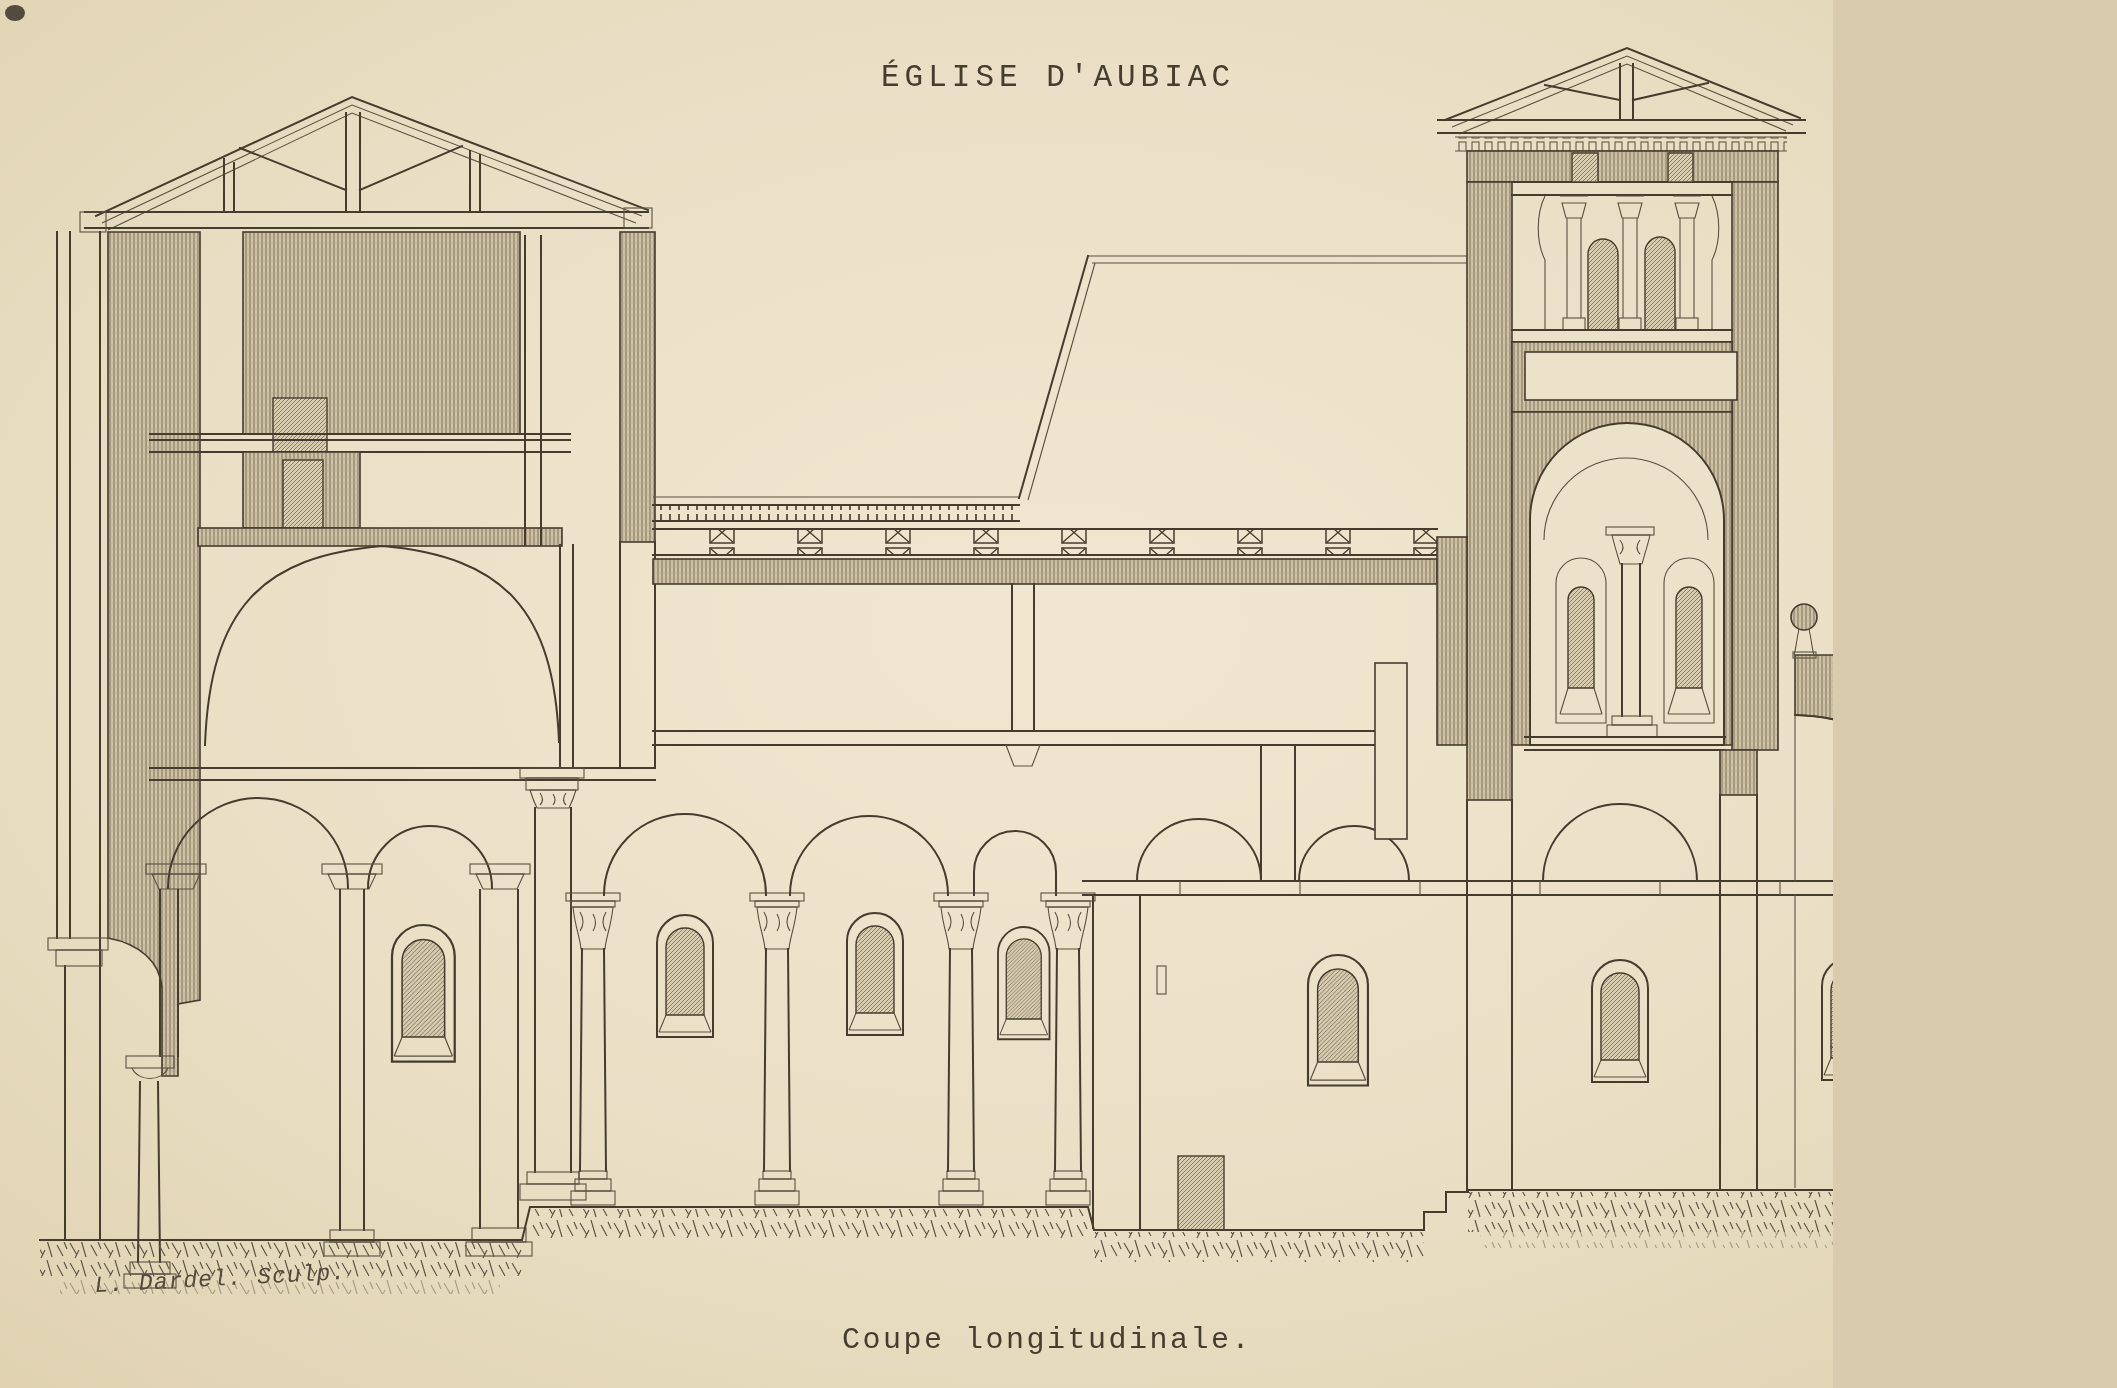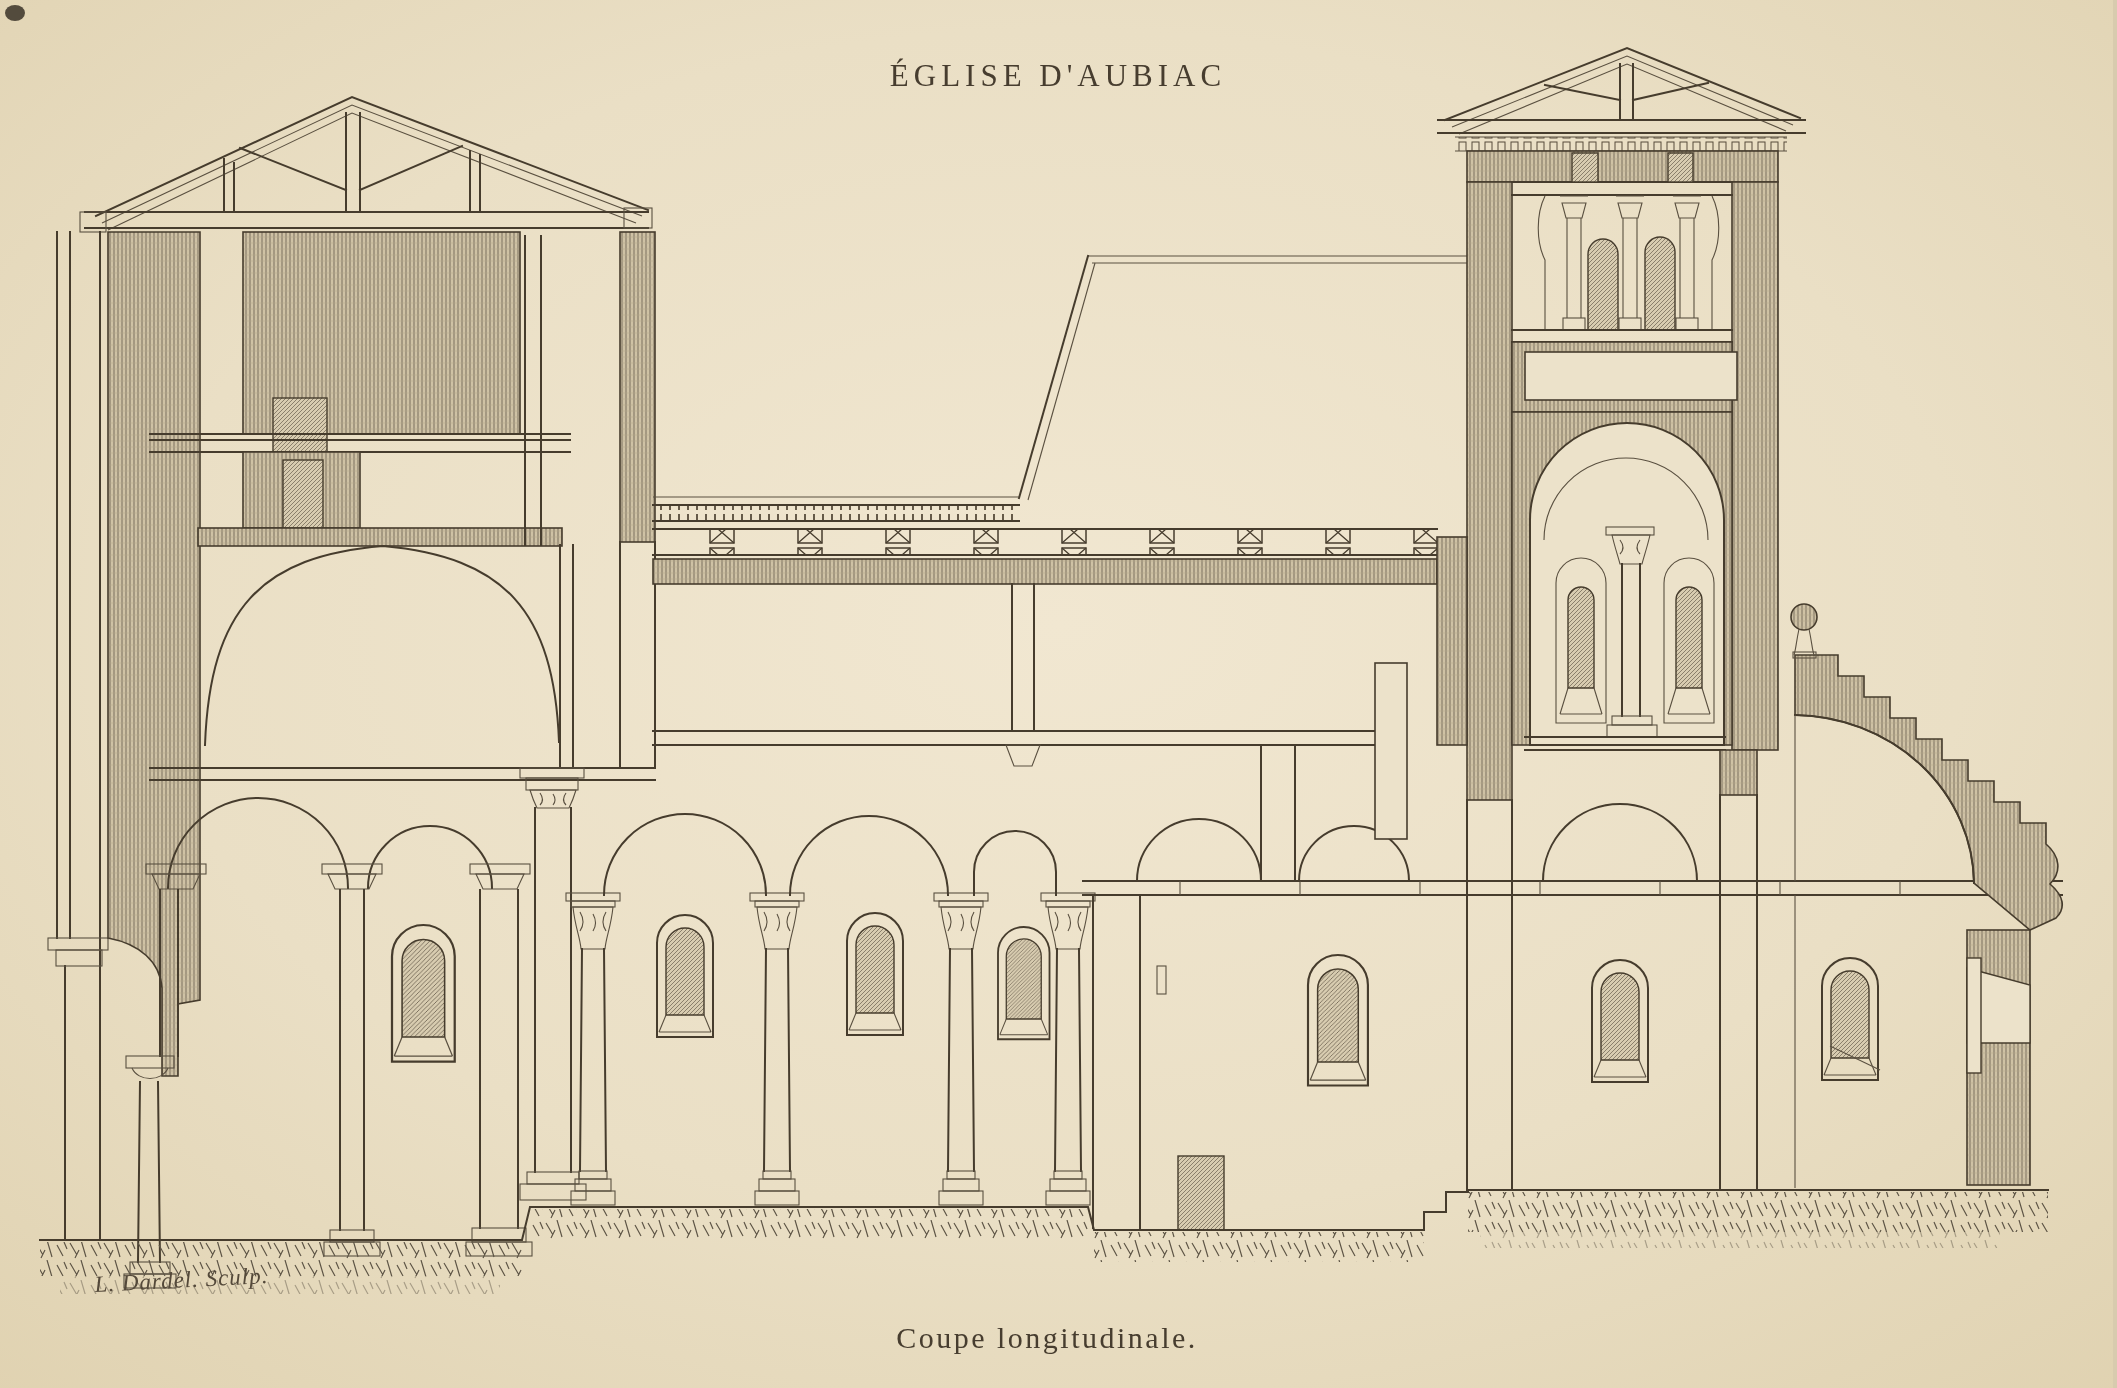--- a/index.html
+++ b/index.html
@@ -1,17 +1,17 @@
 <!DOCTYPE html>
 <html><head>
 <meta charset="utf-8">
 <style>
   html,body{margin:0;padding:0;background:#d8cbae;}
-  .stage{position:relative;width:2113px;height:1388px;overflow:hidden;
-         font-family:Liberation Serif, serif;}
+  .stage{position:relative;width:1833px;height:1388px;overflow:hidden;
+         font-family:Liberation Mono, monospace;}
   svg{display:block}
   text{fill:#473d2f}
   .title{font-size:31px;letter-spacing:5px;}
   .caption{font-size:30px;letter-spacing:2.5px;}
   .sig{font-size:23px;font-style:italic;letter-spacing:1px;fill:#54493a;}
   .ln{stroke:#463c2d;stroke-width:2;fill:none;stroke-linecap:square}
   .tn{stroke:#5a5040;stroke-width:1.1;fill:none}
   .hm{fill:url(#hm);stroke:#463c2d;stroke-width:1.6}
   .hs{fill:url(#hs);stroke:#463c2d;stroke-width:1.4}
   .pp{fill:url(#paper);}

